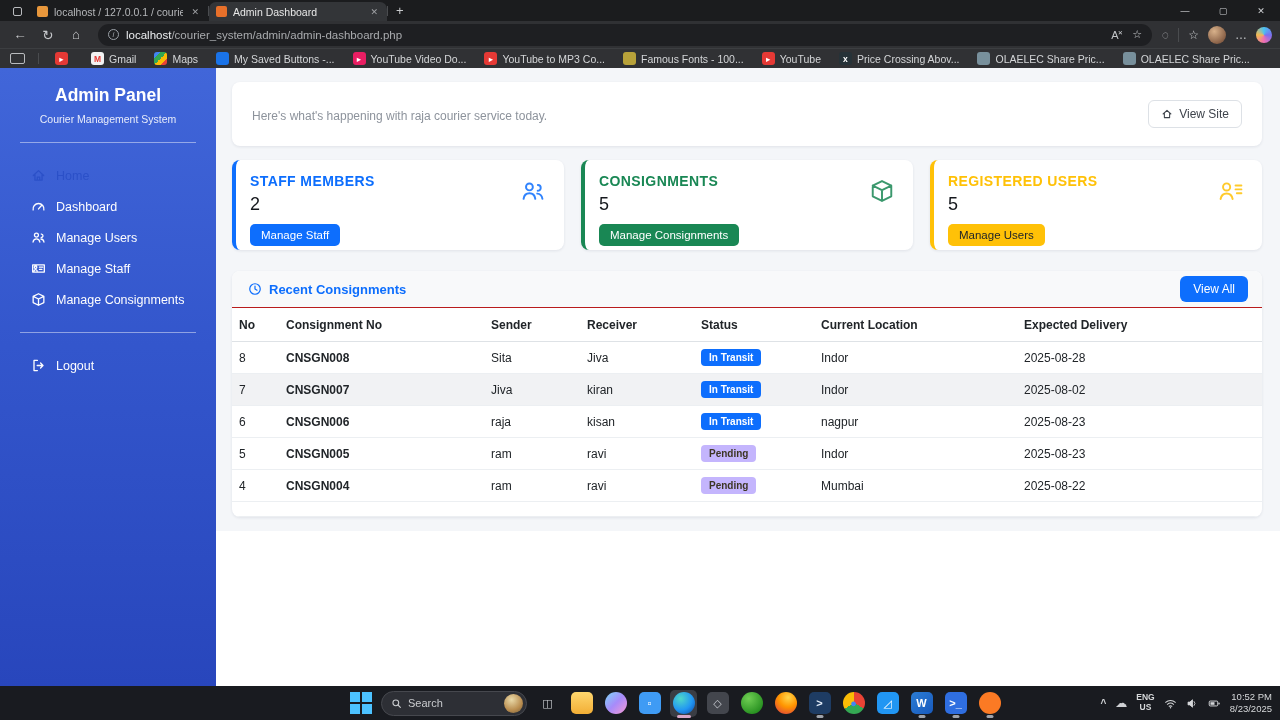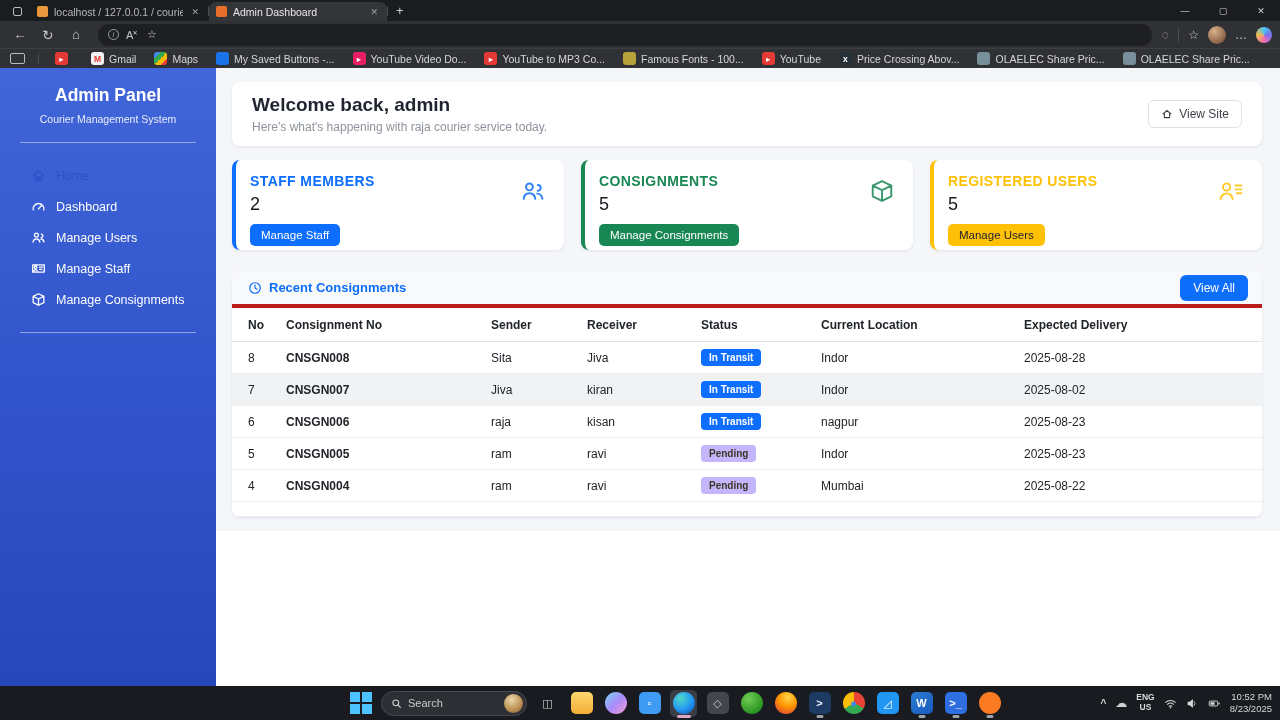--- a/index.html
+++ b/index.html
@@ -62,28 +62,28 @@
   .view-site svg { width:12px; height:12px; }
 
   .stats { display:flex; gap:17px; margin-top:14px; }
   .stat-card { flex:1; height:90px; border-left:4px solid #ccc; padding:13px 16px 12px 14px; position:relative; }
   .st-label { font-size:14px; font-weight:bold; letter-spacing:.4px; }
   .st-value { font-size:18px; color:#15181d; margin-top:5px; }
   .st-btn { display:inline-block; margin-top:9px; border:none; border-radius:5px; padding:5px 11px; font-size:11.5px; font-family:inherit; }
   .st-icon { position:absolute; right:18px; top:18px; width:26px; height:26px; opacity:.85; }
 
   .table-card { margin-top:21px; overflow:hidden; }
-  .tc-head { height:37px; background:#f8f9fa; border-bottom:4px solid #b91c1c; display:flex; align-items:center; justify-content:space-between; padding:0 14px 0 16px;gap:31px; }
+  .tc-head { height:37px; background:#f8f9fa; border-bottom:1px solid #b91c1c; display:flex; align-items:center; justify-content:space-between; padding:0 14px 0 16px;gap:31px; }
   .tc-title { display:flex; align-items:center; gap:7px; font-size:13px; font-weight:bold; color:#0d6efd; }
   .tc-title svg { width:14px; height:14px; }
   .view-all { background:#0d6efd; color:#fff; border:none; border-radius:6px; padding:6px 13px; font-size:12px; font-family:inherit; }
   table { width:100%; border-collapse:collapse; table-layout:fixed; }
   th { text-align:left; font-size:12px; color:#212529; padding:10px 8px 9px 0; border-bottom:1px solid #dee2e6; }
   td { font-size:12px; color:#212529; padding:7px 8px 7px 0; border-bottom:1px solid #eceff2; }
-  .c1 { width:54px; padding-left:16px; }
+  .c1 { width:54px; padding-left:7px; }
   .c2 { width:205px; } .c3 { width:96px; } .c4 { width:114px; } .c5 { width:120px; } .c6 { width:203px; } .c7 { width:auto; }
   td.c2 { font-weight:bold; }
   tr.alt { background:#f1f2f4; }
   .badge { display:inline-block; border-radius:4px; padding:3px 8px; font-size:10px; font-weight:bold; }
   .badge.b-transit { background:#0d6efd; color:#fff; }
   .badge.b-pending { background:#c4b5fd; color:#3c3523; }
   tr.empty td { height:15px; padding:0; }
 
   
   .taskbar { position:absolute; left:0; bottom:0; width:1280px; height:34px; background:#191b20; display:flex; align-items:center; }
@@ -137,20 +137,21 @@
       <div class="wc">▢</div>
       <div class="wc">✕</div>
     </div>
   </div>
   <div class="toolbar">
     <div class="nav-ico">←</div>
     <div class="nav-ico">↻</div>
     <div class="nav-ico">⌂</div>
     <div class="urlpill">
       <span class="info-ico">i</span>
+      <span class="url"><span class="host">localhost</span><span class="path">/courier_system/admin/admin-dashboard.php</span></span>
       <span class="pill-right">
         <span>A˟</span>
         <span>☆</span>
       </span>
     </div>
     <div class="tb-right">
       <span>◌</span>
       <span class="tb-div"></span>
       <span>☆</span>
       <span class="avatar"></span>
@@ -256,28 +257,33 @@
       </div>
 
       <div class="sb-item">
         <svg viewBox="0 0 16 16" fill="none" stroke="currentColor" stroke-width="1.4" stroke-linecap="round" stroke-linejoin="round">
           <path d="M8 1.9 2.3 4.7v6.6L8 14.1l5.7-2.8V4.7Z M2.3 4.7 8 7.5l5.7-2.8 M8 7.5v6.6"></path>
         </svg>
         <span>Manage Consignments</span>
       </div>
 
     <hr class="sb-hr">
+    <div class="sb-item">
+      <svg viewBox="0 0 16 16" fill="none" stroke="currentColor" stroke-width="1.4" stroke-linecap="round" stroke-linejoin="round">
+          <path d="M6.8 2.6H3.2v10.8h3.6 M10.2 5.4 12.8 8l-2.6 2.6 M12.6 8H6.6"></path>
+        </svg>
+      <span>Logout</span>
+    </div>
   </div>
 
   <div class="main">
     <div class="content">
 
       <div class="card welcome">
         <div>
-          <div class="w-title">Welcome back, admin</div>
           <div class="w-sub">Here's what's happening with raja courier service today.</div>
         </div>
         <button class="view-site">
           <svg viewBox="0 0 16 16" fill="none" stroke="#3e434b" stroke-width="1.4" stroke-linecap="round" stroke-linejoin="round">
               <path d="M2.8 8 8 3.2 13.2 8 M4.5 7v5.8h7V7"></path>
             </svg>
           <span>View Site</span>
         </button>
       </div>
 

